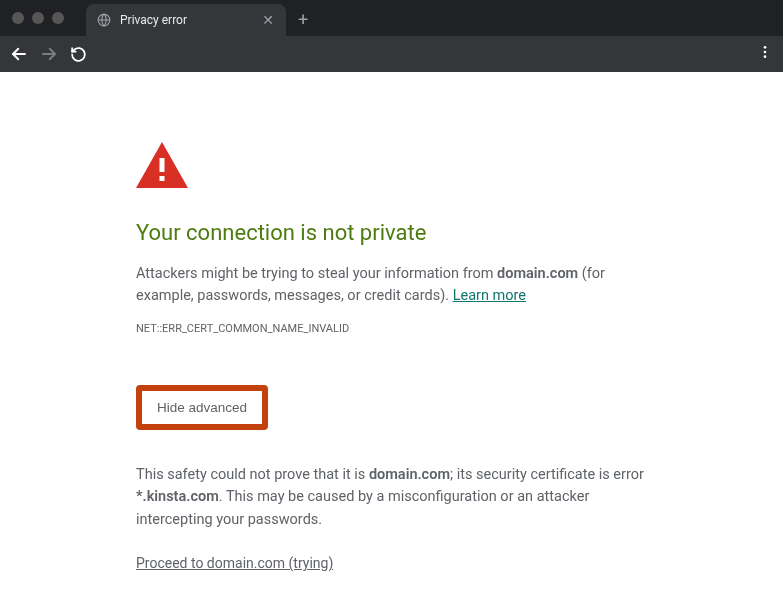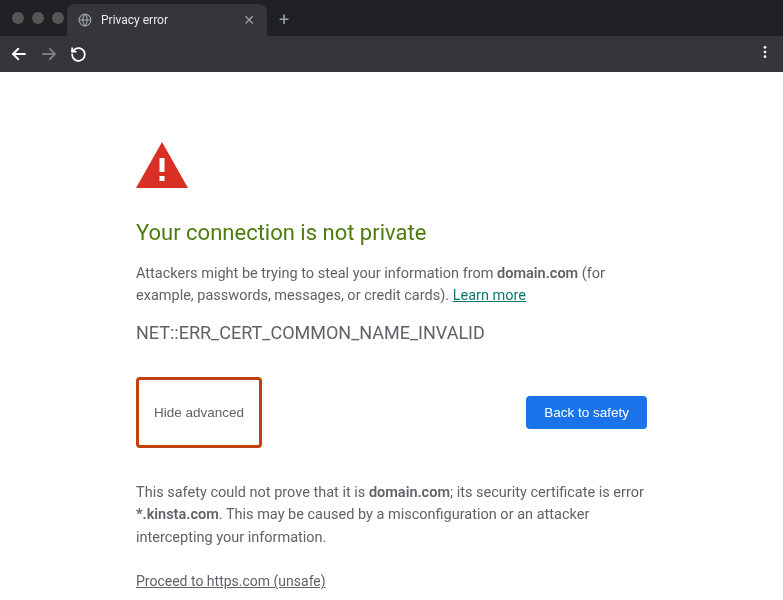--- a/index.html
+++ b/index.html
@@ -29,21 +29,21 @@
     .traffic-light {
       width: 12px;
       height: 12px;
       border-radius: 50%;
       background: #565656;
     }
     .tab-strip {
       display: flex;
       align-items: flex-end;
       height: 100%;
-      margin-left: 3px;
+      margin-left: 22px;
     }
     .tab {
       background: #35363a;
       height: 32px;
       min-width: 200px;
       display: flex;
       align-items: center;
       padding: 0 10px;
       border-radius: 8px 8px 0 0;
       gap: 8px;
@@ -139,36 +139,36 @@
     .description strong {
       color: #5f6368;
       font-weight: 600;
     }
     .learn-more {
       color: #0f766e;
       text-decoration: underline;
       cursor: pointer;
     }
     .error-code {
-      font-size: 18px;
-      color: #5f6368;
-      margin-bottom: 34px;
+      font-size: 11px;
+      color: #5f6368;
+      margin-bottom: 50px;
     }
     .button-row {
       display: flex;
       justify-content: space-between;
       align-items: center;
       margin-bottom: 34px;
     }
     .secondary-btn {
       background: #fff;
-      border: 3px solid #c2410c;
+      border: 6px solid #c2410c;
       color: #5f6368;
       font-size: 13.5px;
-      padding: 25px 15px;
+      padding: 9px 15px;
       border-radius: 4px;
       cursor: pointer;
     }
     .primary-btn {
       background: #1a73e8;
       color: #fff;
       border: none;
       font-size: 13.5px;
       padding: 9px 18px;
       border-radius: 4px;
@@ -256,21 +256,20 @@
   <h1 class="headline">Your connection is not private</h1>
 
   <p class="description">
     <span>Attackers might be trying to steal your information from </span><strong>domain.com</strong><span> (for example, passwords, messages, or credit cards). </span><a class="learn-more">Learn more</a>
   </p>
 
   <div class="error-code">NET::ERR_CERT_COMMON_NAME_INVALID</div>
 
   <div class="button-row">
     <button class="secondary-btn">Hide advanced</button>
-    <button class="primary-btn">Back to safety</button>
   </div>
 
   <p class="details-text">
-    <span>This safety could not prove that it is </span><strong>domain.com</strong><span>; its security certificate is error </span><strong>*.kinsta.com</strong><span>. This may be caused by a misconfiguration or an attacker intercepting your information.</span>
+    <span>This safety could not prove that it is </span><strong>domain.com</strong><span>; its security certificate is error </span><strong>*.kinsta.com</strong><span>. This may be caused by a misconfiguration or an attacker intercepting your passwords.</span>
   </p>
 
-  <a class="proceed-link">Proceed to https.com (unsafe)</a>
+  <a class="proceed-link">Proceed to domain.com (trying)</a>
 </div>
 
 </body></html>

